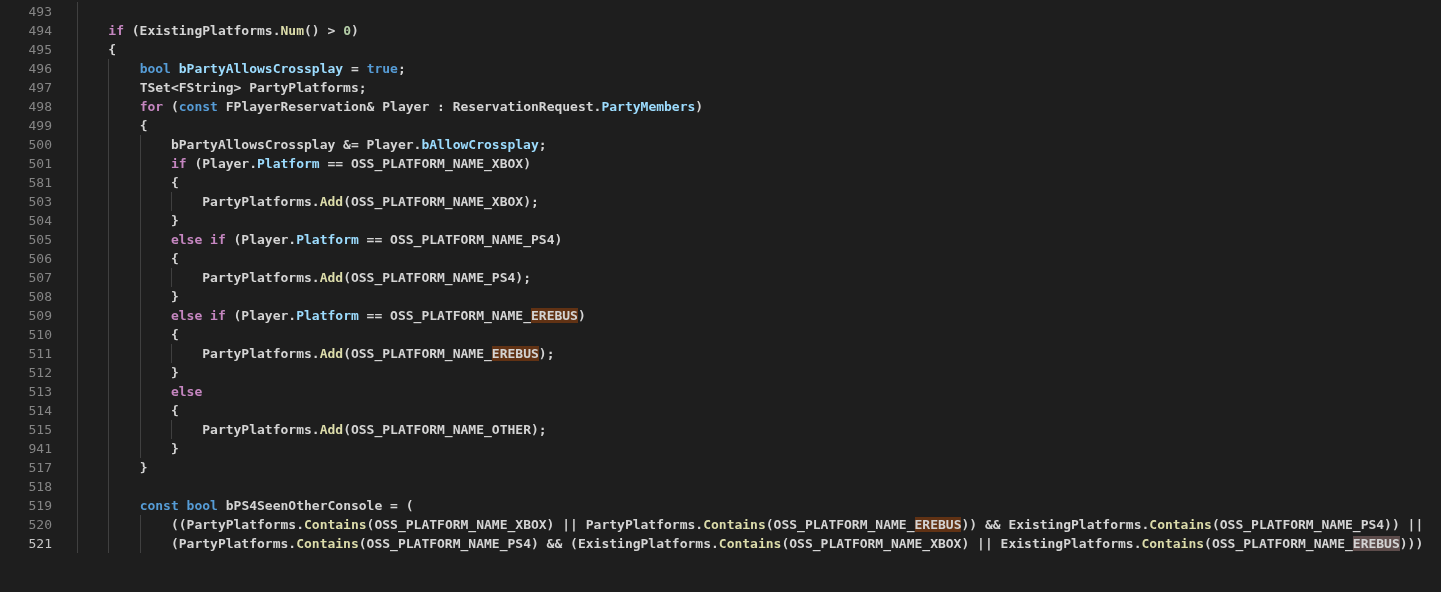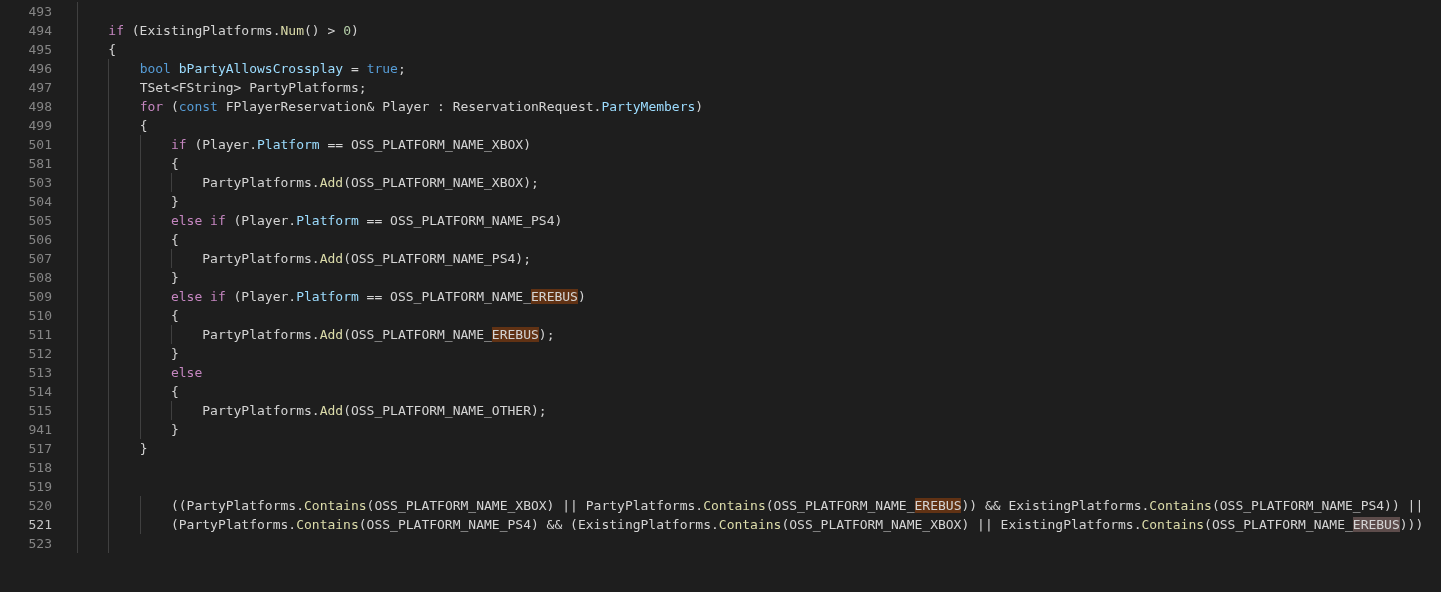--- a/index.html
+++ b/index.html
@@ -43,20 +43,21 @@
     color: var(--lineNumber);
     user-select: none;
     cursor: pointer;
   }
   .line.active .num { color: var(--activeLineNumber); }
   .code {
     position: relative;
     margin-left: 25px;
     flex: 1 1 auto;
     color: var(--plain);
+    font-weight: bold;
   }
   .guide {
     position: absolute;
     top: 0; bottom: 0;
     width: 1px;
     background: var(--indentGuide);
   }
   .tok-plain { color: var(--plain); }
   .tok-kw    { color: var(--keyword); }
   .tok-ctrl  { color: var(--control); }
@@ -70,35 +71,35 @@
 <body>
 
 <div class="editor">
     <div class="line"><div class="num">493</div><div class="code"><span class="guide" style="left: 0ch;"></span><span></span></div></div>
     <div class="line"><div class="num">494</div><div class="code"><span class="guide" style="left: 0ch;"></span><span>    <span class="tok-ctrl">if</span><span class="tok-plain"> (ExistingPlatforms.</span><span class="tok-fn">Num</span><span class="tok-plain">() &gt; </span><span class="tok-num">0</span><span class="tok-plain">)</span></span></div></div>
     <div class="line"><div class="num">495</div><div class="code"><span class="guide" style="left: 0ch;"></span><span>    <span class="tok-plain">{</span></span></div></div>
     <div class="line"><div class="num">496</div><div class="code"><span class="guide" style="left: 0ch;"></span><span class="guide" style="left: 4ch;"></span><span>        <span class="tok-kw">bool</span><span class="tok-plain"> </span><span class="tok-prop">bPartyAllowsCrossplay</span><span class="tok-plain"> = </span><span class="tok-kw">true</span><span class="tok-plain">;</span></span></div></div>
     <div class="line"><div class="num">497</div><div class="code"><span class="guide" style="left: 0ch;"></span><span class="guide" style="left: 4ch;"></span><span>        <span class="tok-plain">TSet&lt;FString&gt; PartyPlatforms;</span></span></div></div>
     <div class="line"><div class="num">498</div><div class="code"><span class="guide" style="left: 0ch;"></span><span class="guide" style="left: 4ch;"></span><span>        <span class="tok-ctrl">for</span><span class="tok-plain"> (</span><span class="tok-kw">const</span><span class="tok-plain"> FPlayerReservation&amp; Player : ReservationRequest.</span><span class="tok-prop">PartyMembers</span><span class="tok-plain">)</span></span></div></div>
     <div class="line"><div class="num">499</div><div class="code"><span class="guide" style="left: 0ch;"></span><span class="guide" style="left: 4ch;"></span><span>        <span class="tok-plain">{</span></span></div></div>
+    <div class="line"><div class="num">500</div><div class="code"><span class="guide" style="left: 0ch;"></span><span class="guide" style="left: 4ch;"></span><span class="guide" style="left: 8ch;"></span><span>            <span class="tok-plain">bPartyAllowsCrossplay &amp;= Player.</span><span class="tok-prop">bAllowCrossplay</span><span class="tok-plain">;</span></span></div></div>
     <div class="line"><div class="num">501</div><div class="code"><span class="guide" style="left: 0ch;"></span><span class="guide" style="left: 4ch;"></span><span class="guide" style="left: 8ch;"></span><span>            <span class="tok-ctrl">if</span><span class="tok-plain"> (Player.</span><span class="tok-prop">Platform</span><span class="tok-plain"> == OSS_PLATFORM_NAME_XBOX)</span></span></div></div>
     <div class="line"><div class="num">581</div><div class="code"><span class="guide" style="left: 0ch;"></span><span class="guide" style="left: 4ch;"></span><span class="guide" style="left: 8ch;"></span><span>            <span class="tok-plain">{</span></span></div></div>
     <div class="line"><div class="num">503</div><div class="code"><span class="guide" style="left: 0ch;"></span><span class="guide" style="left: 4ch;"></span><span class="guide" style="left: 8ch;"></span><span class="guide" style="left: 12ch;"></span><span>                <span class="tok-plain">PartyPlatforms.</span><span class="tok-fn">Add</span><span class="tok-plain">(OSS_PLATFORM_NAME_XBOX);</span></span></div></div>
     <div class="line"><div class="num">504</div><div class="code"><span class="guide" style="left: 0ch;"></span><span class="guide" style="left: 4ch;"></span><span class="guide" style="left: 8ch;"></span><span>            <span class="tok-plain">}</span></span></div></div>
     <div class="line"><div class="num">505</div><div class="code"><span class="guide" style="left: 0ch;"></span><span class="guide" style="left: 4ch;"></span><span class="guide" style="left: 8ch;"></span><span>            <span class="tok-ctrl">else</span><span class="tok-plain"> </span><span class="tok-ctrl">if</span><span class="tok-plain"> (Player.</span><span class="tok-prop">Platform</span><span class="tok-plain"> == OSS_PLATFORM_NAME_PS4)</span></span></div></div>
     <div class="line"><div class="num">506</div><div class="code"><span class="guide" style="left: 0ch;"></span><span class="guide" style="left: 4ch;"></span><span class="guide" style="left: 8ch;"></span><span>            <span class="tok-plain">{</span></span></div></div>
     <div class="line"><div class="num">507</div><div class="code"><span class="guide" style="left: 0ch;"></span><span class="guide" style="left: 4ch;"></span><span class="guide" style="left: 8ch;"></span><span class="guide" style="left: 12ch;"></span><span>                <span class="tok-plain">PartyPlatforms.</span><span class="tok-fn">Add</span><span class="tok-plain">(OSS_PLATFORM_NAME_PS4);</span></span></div></div>
     <div class="line"><div class="num">508</div><div class="code"><span class="guide" style="left: 0ch;"></span><span class="guide" style="left: 4ch;"></span><span class="guide" style="left: 8ch;"></span><span>            <span class="tok-plain">}</span></span></div></div>
     <div class="line"><div class="num">509</div><div class="code"><span class="guide" style="left: 0ch;"></span><span class="guide" style="left: 4ch;"></span><span class="guide" style="left: 8ch;"></span><span>            <span class="tok-ctrl">else</span><span class="tok-plain"> </span><span class="tok-ctrl">if</span><span class="tok-plain"> (Player.</span><span class="tok-prop">Platform</span><span class="tok-plain"> == OSS_PLATFORM_NAME_</span><span class="tok-match">EREBUS</span><span class="tok-plain">)</span></span></div></div>
     <div class="line"><div class="num">510</div><div class="code"><span class="guide" style="left: 0ch;"></span><span class="guide" style="left: 4ch;"></span><span class="guide" style="left: 8ch;"></span><span>            <span class="tok-plain">{</span></span></div></div>
     <div class="line"><div class="num">511</div><div class="code"><span class="guide" style="left: 0ch;"></span><span class="guide" style="left: 4ch;"></span><span class="guide" style="left: 8ch;"></span><span class="guide" style="left: 12ch;"></span><span>                <span class="tok-plain">PartyPlatforms.</span><span class="tok-fn">Add</span><span class="tok-plain">(OSS_PLATFORM_NAME_</span><span class="tok-match">EREBUS</span><span class="tok-plain">);</span></span></div></div>
     <div class="line"><div class="num">512</div><div class="code"><span class="guide" style="left: 0ch;"></span><span class="guide" style="left: 4ch;"></span><span class="guide" style="left: 8ch;"></span><span>            <span class="tok-plain">}</span></span></div></div>
     <div class="line"><div class="num">513</div><div class="code"><span class="guide" style="left: 0ch;"></span><span class="guide" style="left: 4ch;"></span><span class="guide" style="left: 8ch;"></span><span>            <span class="tok-ctrl">else</span></span></div></div>
     <div class="line"><div class="num">514</div><div class="code"><span class="guide" style="left: 0ch;"></span><span class="guide" style="left: 4ch;"></span><span class="guide" style="left: 8ch;"></span><span>            <span class="tok-plain">{</span></span></div></div>
     <div class="line"><div class="num">515</div><div class="code"><span class="guide" style="left: 0ch;"></span><span class="guide" style="left: 4ch;"></span><span class="guide" style="left: 8ch;"></span><span class="guide" style="left: 12ch;"></span><span>                <span class="tok-plain">PartyPlatforms.</span><span class="tok-fn">Add</span><span class="tok-plain">(OSS_PLATFORM_NAME_OTHER);</span></span></div></div>
     <div class="line"><div class="num">941</div><div class="code"><span class="guide" style="left: 0ch;"></span><span class="guide" style="left: 4ch;"></span><span class="guide" style="left: 8ch;"></span><span>            <span class="tok-plain">}</span></span></div></div>
     <div class="line"><div class="num">517</div><div class="code"><span class="guide" style="left: 0ch;"></span><span class="guide" style="left: 4ch;"></span><span>        <span class="tok-plain">}</span></span></div></div>
     <div class="line"><div class="num">518</div><div class="code"><span class="guide" style="left: 0ch;"></span><span class="guide" style="left: 4ch;"></span><span>        </span></div></div>
-    <div class="line"><div class="num">519</div><div class="code"><span class="guide" style="left: 0ch;"></span><span class="guide" style="left: 4ch;"></span></div></div>
+    <div class="line"><div class="num">519</div><div class="code"><span class="guide" style="left: 0ch;"></span><span class="guide" style="left: 4ch;"></span><span>        <span class="tok-kw">const</span><span class="tok-plain"> </span><span class="tok-kw">bool</span><span class="tok-plain"> bPS4SeenOtherConsole = (</span></span></div></div>
     <div class="line"><div class="num">520</div><div class="code"><span class="guide" style="left: 0ch;"></span><span class="guide" style="left: 4ch;"></span><span class="guide" style="left: 8ch;"></span><span>            <span class="tok-plain">((PartyPlatforms.</span><span class="tok-fn">Contains</span><span class="tok-plain">(OSS_PLATFORM_NAME_XBOX) || PartyPlatforms.</span><span class="tok-fn">Contains</span><span class="tok-plain">(OSS_PLATFORM_NAME_</span><span class="tok-match">EREBUS</span><span class="tok-plain">)) &amp;&amp; ExistingPlatforms.</span><span class="tok-fn">Contains</span><span class="tok-plain">(OSS_PLATFORM_NAME_PS4)) ||</span></span></div></div>
     <div class="line active"><div class="num">521</div><div class="code"><span class="guide" style="left: 0ch;"></span><span class="guide" style="left: 4ch;"></span><span class="guide" style="left: 8ch;"></span><span>            <span class="tok-plain">(PartyPlatforms.</span><span class="tok-fn">Contains</span><span class="tok-plain">(OSS_PLATFORM_NAME_PS4) &amp;&amp; (ExistingPlatforms.</span><span class="tok-fn">Contains</span><span class="tok-plain">(OSS_PLATFORM_NAME_XBOX) || ExistingPlatforms.</span><span class="tok-fn">Contains</span><span class="tok-plain">(OSS_PLATFORM_NAME_</span><span class="tok-match-current">EREBUS</span><span class="tok-plain">)))</span></span></div></div>
-    <div class="line"><div class="num">523</div><div class="code"><span class="guide" style="left: 0ch;"></span><span class="guide" style="left: 4ch;"></span><span>    </span></div></div>
   </div>
 
 </body></html>

